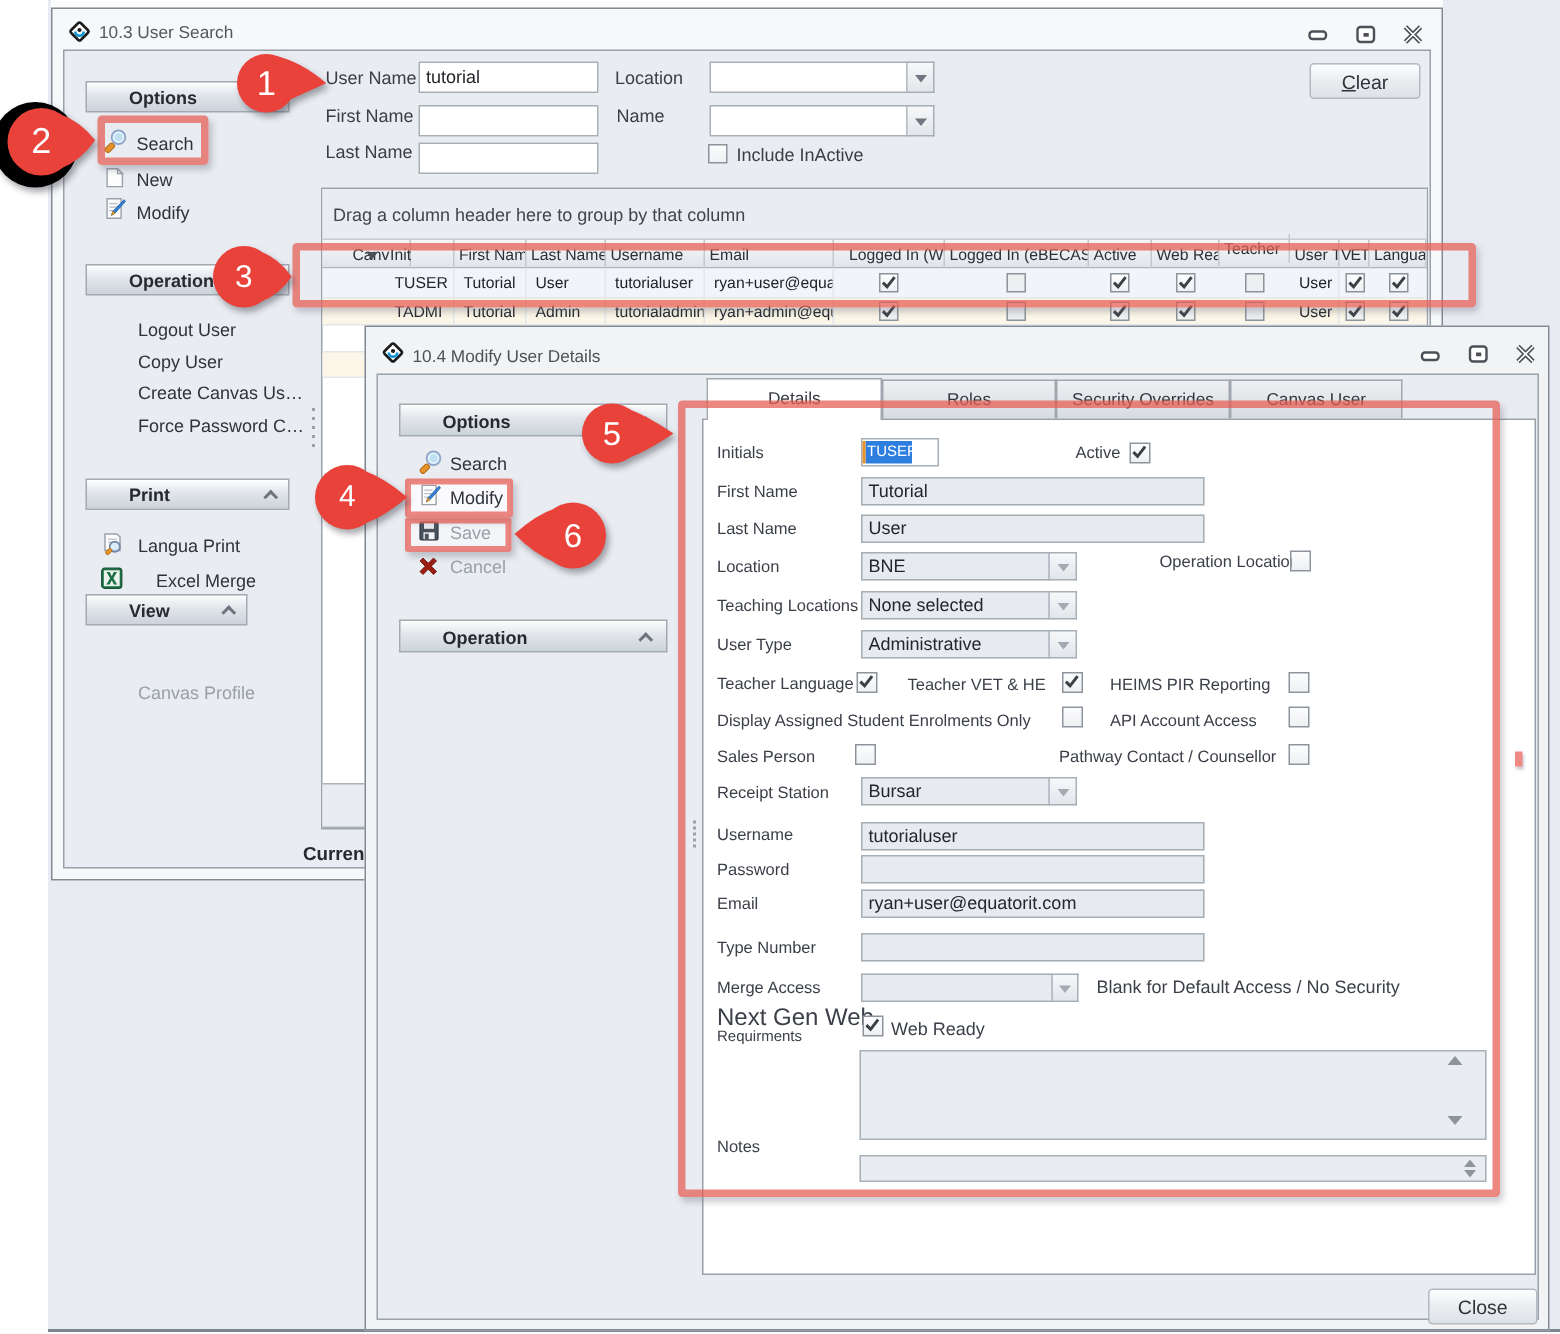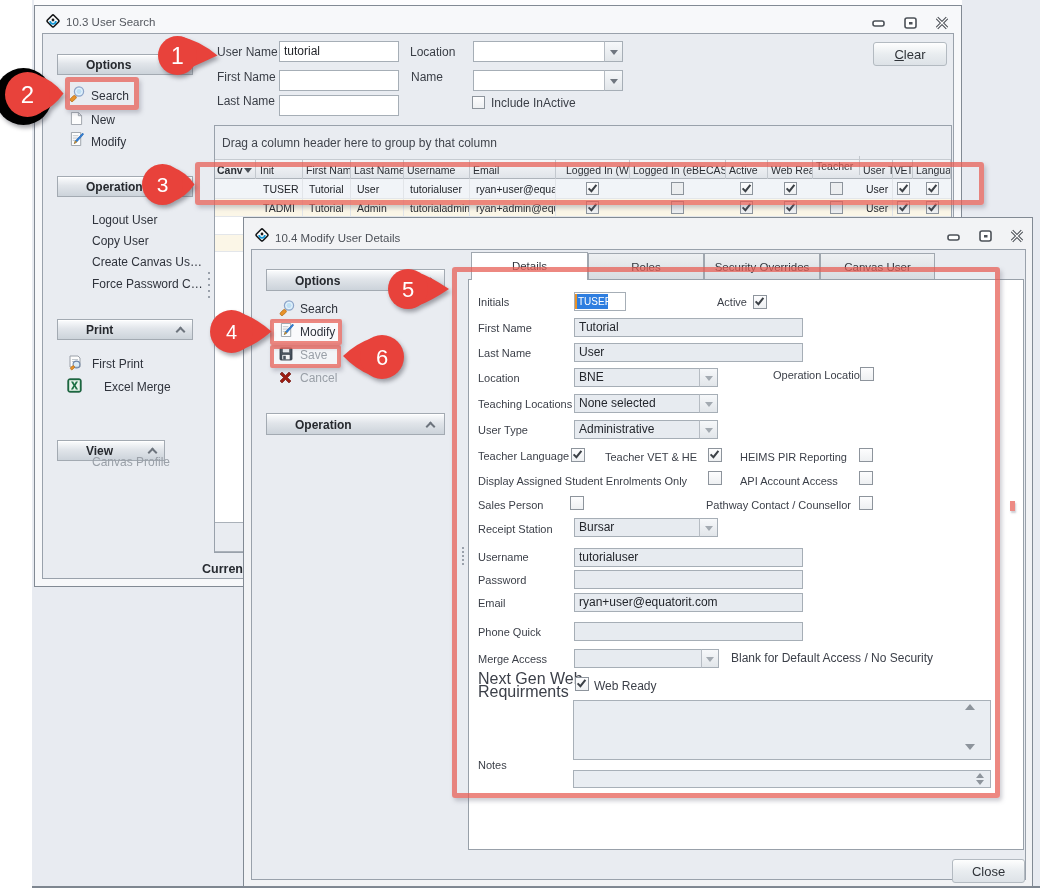--- a/index.html
+++ b/index.html
@@ -51,21 +51,21 @@
       <span class="uparr" style="right:8px;top:6px"></span>
     </div>
 <div class="ghead" style="left:57px;top:176px;width:136px;height:21px">
       <span class="gt">Operations</span>
       <span class="uparr" style="right:8px;top:6px"></span>
     </div>
 <div class="ghead" style="left:57px;top:319px;width:136px;height:21px">
       <span class="gt">Print</span>
       <span class="uparr" style="right:8px;top:6px"></span>
     </div>
-<div class="ghead" style="left:57px;top:440px;width:108px;height:21px">
+<div class="ghead" style="left:57px;top:396px;width:108px;height:21px">
       <span class="gt">View</span>
       <span class="uparr" style="right:8px;top:6px"></span>
     </div>
 <svg class="ic" style="left:69px;top:86px" width="16" height="16" viewBox="0 0 16 16">
 <rect x="1" y="11" width="7" height="3.6" rx="1.6" transform="rotate(-45 4 13)" fill="#e8922a" stroke="#b06a14" stroke-width="0.7"></rect>
 <circle cx="10" cy="5.5" r="4.6" fill="#cfe7f7" stroke="#8da4c8" stroke-width="1.2"></circle>
 <circle cx="10" cy="5.5" r="3.1" fill="#bfdff4" stroke="#e8f4fc" stroke-width="1"></circle>
 </svg>
 <div class="t" style="left:91px;top:90px;color:#2f333c">Search</div>
 <svg class="ic" style="left:70px;top:112px" width="13" height="13" viewBox="0 0 14 14">
@@ -86,21 +86,21 @@
 <div class="t" style="left:92px;top:235px;color:#2f333c">Copy User</div>
 <div class="t" style="left:92px;top:256px;color:#2f333c">Create Canvas Us…</div>
 <div class="t" style="left:92px;top:278px;color:#2f333c">Force Password C…</div>
 <svg class="ic" style="left:67px;top:355px" width="16" height="16" viewBox="0 0 16 16">
 <path d="M3 1 h8 l2 2 v9 h-10 z" fill="#fdfdfd" stroke="#9aa0a8" stroke-width="1"></path>
 <line x1="5" y1="4.5" x2="11" y2="4.5" stroke="#c3c9cf" stroke-width="1"></line>
 <line x1="5" y1="6.5" x2="11" y2="6.5" stroke="#c3c9cf" stroke-width="1"></line>
 <circle cx="9.5" cy="9.5" r="3.4" fill="rgba(190,220,240,0.55)" stroke="#6f86a8" stroke-width="1.1"></circle>
 <rect x="3.2" y="11.4" width="4.6" height="2.6" rx="1.2" transform="rotate(-45 5.5 12.7)" fill="#e8922a" stroke="#b06a14" stroke-width="0.6"></rect>
 </svg>
-<div class="t" style="left:92px;top:358px;color:#2f333c">First Print</div>
+<div class="t" style="left:92px;top:358px;color:#2f333c">Langua Print</div>
 <svg class="ic" style="left:67px;top:378px" width="15" height="15" viewBox="0 0 15 15">
 <rect x="0.8" y="0.8" width="13.4" height="13.4" rx="2" fill="#1e7145" stroke="#135233" stroke-width="0.8"></rect>
 <rect x="2.2" y="2.2" width="10.6" height="10.6" fill="#e9f3ec"></rect>
 <path d="M4 3.4 h2.2 l1.3 2.7 1.4-2.7 h2.1 l-2.4 4.1 2.5 4.1 h-2.2 l-1.4-2.8 -1.4 2.8 h-2.2 l2.5-4.1 z" fill="#1e7145"></path>
 </svg>
 <div class="t" style="left:104px;top:381px;color:#2f333c">Excel Merge</div>
 <div class="t" style="left:92px;top:456px;color:#9aa0a8">Canvas Profile</div>
 <div class="dots" style="left:208px;top:272px;height:30px">
       <i style="top:0px"></i>
       <i style="top:6px"></i>
@@ -125,21 +125,21 @@
 <div class="combtn" style="left:604px;top:70px;width:19px;height:21px">
       <span class="dar" style="border-top-color:#6f767f"></span>
     </div>
 <div class="cbx" style="left:472px;top:96px;width:13px;height:13px;background:linear-gradient(#fdfdfe,#eef0f2)"></div>
 <div class="t" style="left:491px;top:97px;">Include InActive</div>
 <div class="btn" style="left:873px;top:42px;width:74px;height:24px;padding-top:4px"><u>C</u>lear</div>
 <div class="" style="left:214px;top:125px;width:738px;height:428px;background:#fff;border:1px solid #99a1ab"></div>
 <div class="" style="left:215px;top:126px;width:736px;height:34px;background:#e9ecf1;border-bottom:1px solid #c6cbd1"></div>
 <div class="t" style="left:222px;top:137px;color:#41454d">Drag a column header here to group by that column</div>
 <div class="" style="left:215px;top:160px;width:736px;height:19px;background:linear-gradient(#f7f8fa,#e0e4e9);border-bottom:1px solid #aeb4bb"></div>
-<div class="hcell" style="left:214px;top:160px;width:42px;height:19px;font-weight:bold;">Canv</div>
+<div class="hcell" style="left:232px;top:160px;width:42px;height:19px;">Canv</div>
 <div class="hcell" style="left:257px;top:160px;width:46px;height:19px;">Init</div>
 <div class="hcell" style="left:303px;top:160px;width:48px;height:19px;">First Nam</div>
 <div class="hcell" style="left:351px;top:160px;width:53px;height:19px;">Last Name</div>
 <div class="hcell" style="left:404px;top:160px;width:66px;height:19px;">Username</div>
 <div class="hcell" style="left:470px;top:160px;width:86px;height:19px;">Email</div>
 <div class="hcell" style="left:556px;top:160px;width:74px;height:19px;text-align:right;">Logged In (W</div>
 <div class="hcell" style="left:630px;top:160px;width:96px;height:19px;">Logged In (eBECAS</div>
 <div class="hcell" style="left:726px;top:160px;width:42px;height:19px;">Active</div>
 <div class="hcell" style="left:768px;top:160px;width:45px;height:19px;">Web Rea</div>
 <div class="hcell" style="left:813px;top:156px;width:47px;height:19px;">Teacher</div>
@@ -377,30 +377,30 @@
       <span class="dar" style="border-top-color:#a3aab1"></span>
     </div>
 <div class="t" style="left:478px;top:551px;color:#3b3f48;font-size:11px">Username</div>
 <div class="inpg" style="left:574px;top:548px;width:229px;height:19px;"></div>
 <div class="t" style="left:579px;top:551px;color:#23262c">tutorialuser</div>
 <div class="t" style="left:478px;top:574px;color:#3b3f48;font-size:11px">Password</div>
 <div class="inpg" style="left:574px;top:570px;width:229px;height:19px;"></div>
 <div class="t" style="left:478px;top:597px;color:#3b3f48;font-size:11px">Email</div>
 <div class="inpg" style="left:574px;top:593px;width:229px;height:19px;"></div>
 <div class="t" style="left:579px;top:596px;color:#23262c">ryan+user@equatorit.com</div>
-<div class="t" style="left:478px;top:626px;color:#3b3f48;font-size:11px">Phone Quick</div>
+<div class="t" style="left:478px;top:626px;color:#3b3f48;font-size:11px">Type Number</div>
 <div class="inpg" style="left:574px;top:622px;width:229px;height:19px;"></div>
 <div class="t" style="left:478px;top:653px;color:#3b3f48;font-size:11px">Merge Access</div>
 <div class="inpg" style="left:574px;top:649px;width:128px;height:19px;"></div>
 <div class="combtn" style="left:701px;top:649px;width:18px;height:19px">
       <span class="dar" style="border-top-color:#a3aab1"></span>
     </div>
 <div class="t" style="left:731px;top:652px;color:#3b3f48">Blank for Default Access / No Security</div>
 <div class="t" style="left:478px;top:672px;color:#3b3f48;font-size:16px">Next Gen Web</div>
-<div class="t" style="left:478px;top:685px;color:#3b3f48;font-size:16px">Requirments</div>
+<div class="t" style="left:478px;top:685px;color:#3b3f48;font-size:10px">Requirments</div>
 <div class="cbx" style="left:575px;top:677px;width:14px;height:14px;background:linear-gradient(#fdfdfe,#eef0f2)">
       <span style="position:absolute;left:0px;top:0px">
         <svg width="11" height="11" viewBox="0 0 11 11" style="position:absolute;left:0px;top:0px">
           <path d="M1.6 5.4 L4.4 8.2 L9.4 1.8" fill="none" stroke="#3b4046" stroke-width="2"></path>
         </svg>
       </span>
     </div>
 <div class="t" style="left:594px;top:680px;color:#3b3f48">Web Ready</div>
 <div class="" style="left:573px;top:700px;width:418px;height:60px;background:#e9edf2;border:1px solid #a8b0b8"></div>
 <div style="left:965px;top:704px;width:0;height:0;border-left:5px solid transparent;border-right:5px solid transparent;border-bottom:6px solid #8d949c"></div>

